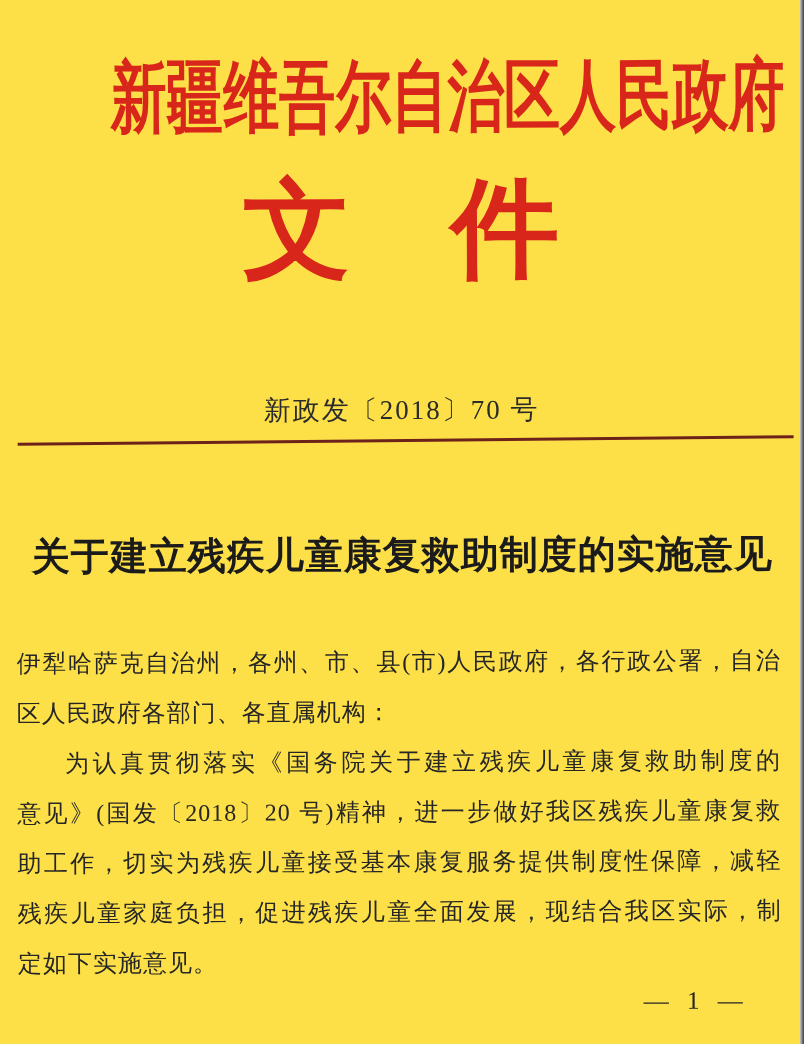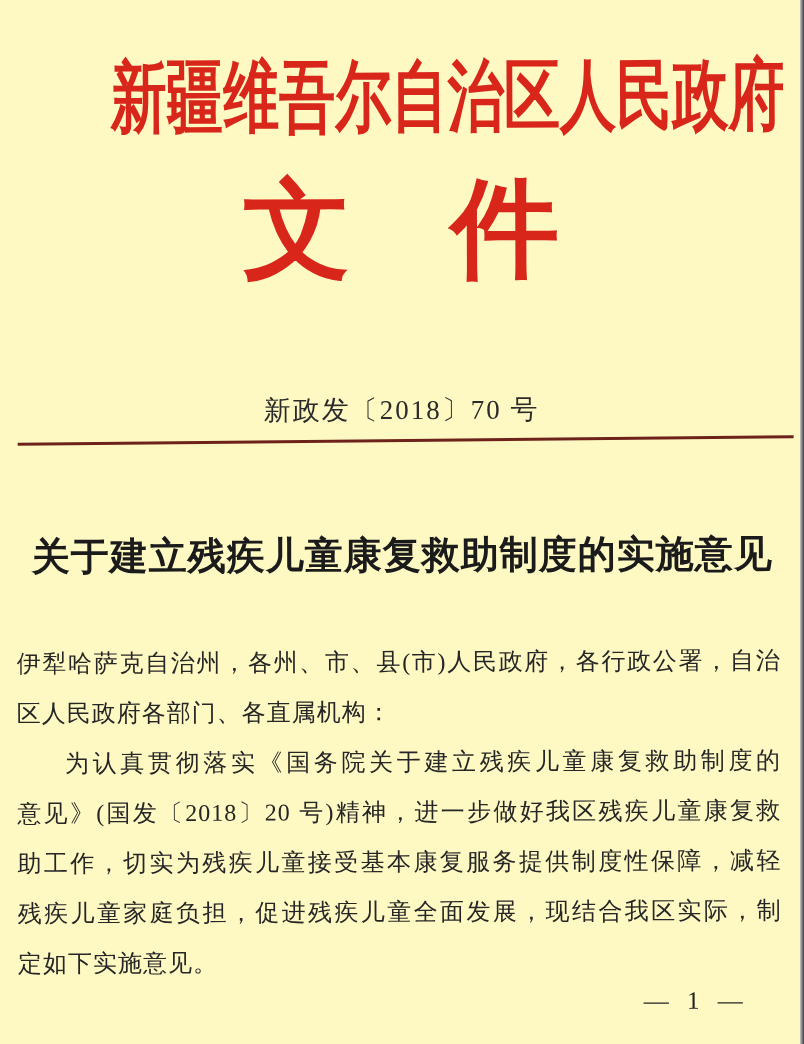--- a/index.html
+++ b/index.html
@@ -4,21 +4,21 @@
 <style>
   html, body {
     margin: 0;
     padding: 0;
     background: #ffffff;
   }
   .page {
     position: relative;
     width: 804px;
     height: 1044px;
-    background: #fef9c3;
+    background: #fde047;
     overflow: hidden;
     font-family: "Liberation Serif", "DejaVu Serif", serif;
   }
   .scan-rotate {
     position: absolute;
     inset: 0;
     transform: rotate(-0.25deg);
   }
   .org-name {
     position: absolute;

